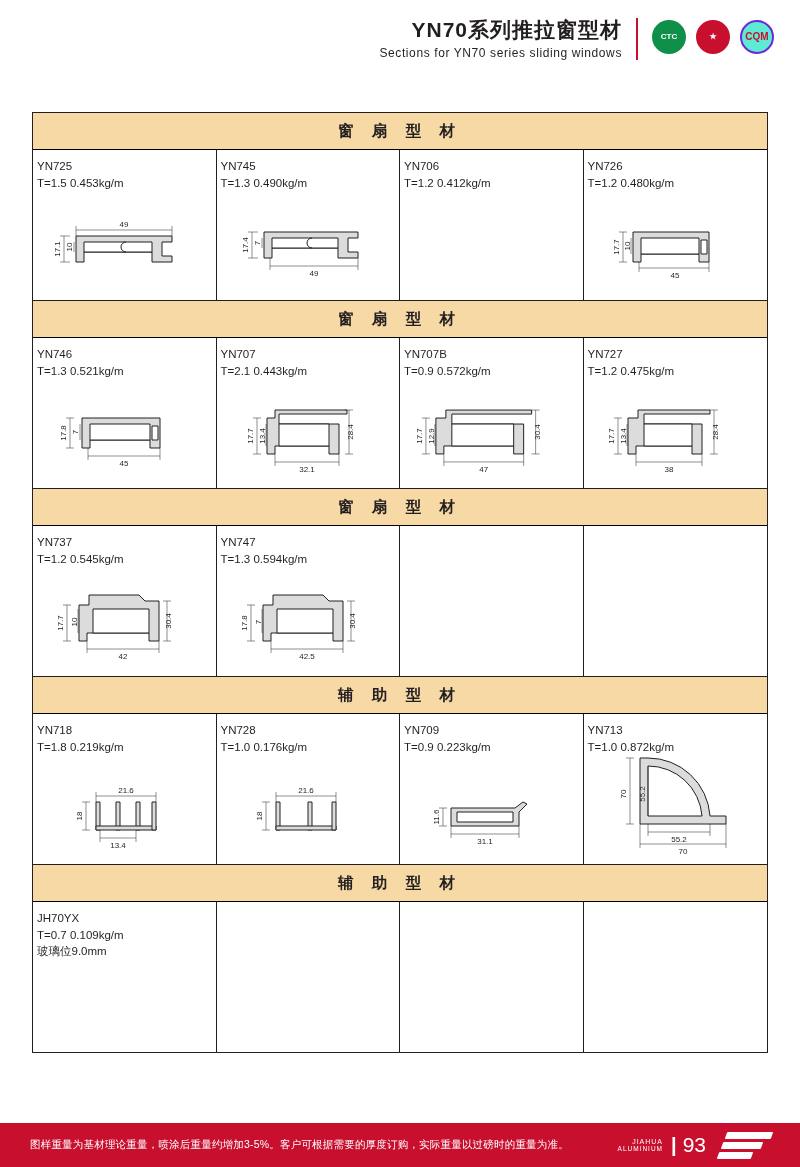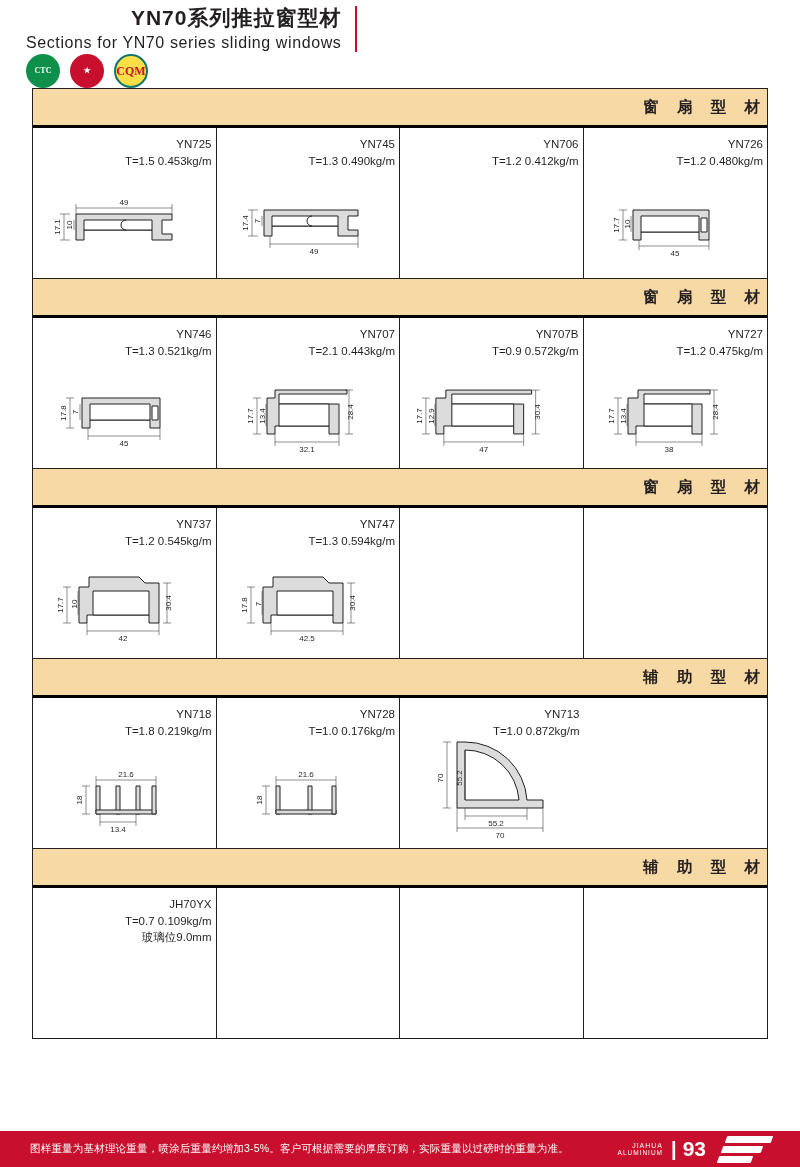--- a/index.html
+++ b/index.html
@@ -10,104 +10,103 @@
     background: #ffffff;
     font-family: "Liberation Sans", sans-serif;
     color: #231f20;
     position: relative;
     overflow: hidden;
   }
 
   
   .header {
     position: relative;
-    height: 88px;
+    height: 112px;
     padding: 18px 26px 0 26px;
     display: flex;
     justify-content: flex-end;
     align-items: flex-start;
-    flex-direction: column;
   }
   .header-titles {
     text-align: right;
     padding-right: 14px;
     border-right: 2px solid #c8102e;
     margin-right: 14px;
   }
   .title-cn {
     font-size: 21px;
     font-weight: bold;
     letter-spacing: 1px;
     line-height: 1.15;
   }
   .title-en {
-    font-size: 16px;
+    font-size: 12px;
     letter-spacing: 0.6px;
     margin-top: 4px;
     color: #231f20;
   }
-  .logos { display: flex; align-items: center; gap: 10px; margin-top: 2px; font-family: Liberation Serif, serif; }
+  .logos { display: flex; align-items: center; gap: 10px; margin-top: 2px; }
   .logo-badge {
     width: 34px; height: 34px; border-radius: 50%;
     display: flex; align-items: center; justify-content: center;
     font-size: 8px; font-weight: bold; color: #fff;
     background: #c8102e; line-height: 1;
   }
   .logo-badge.g { background: #0e8f4a; }
   .logo-badge.cqm {
-    background: #fde047; color: #c8102e; border: 2px solid #0f766e;
-    font-size: 12px;
+    background: #5eead4; color: #c8102e; border: 2px solid #6d28d9;
+    font-size: 10px;
   }
 
   
   .sheet {
     margin: 0 32px;
     border: 1px solid #231f20;
     border-bottom: none;
   }
   .band {
     background: #f7d9a6;
-    border-bottom: 3px solid #000000;
-    text-align: right;
+    border-bottom: 1px solid #000000;
+    text-align: center;
     font-size: 15.5px;
     font-weight: bold;
     letter-spacing: 7px;
     padding: 8px 0 7px 0;
     color: #231f20;
   }
   .row {
     display: flex;
     border-bottom: 1px solid #231f20;
   }
   .cell {
     width: 25%;
     border-right: 1px solid #231f20;
     padding: 8px 4px 6px 4px;
     min-height: 150px;
     position: relative;
   }
   .cell:last-child { border-right: none; }
   .cell-title {
-    text-align: right;
+    text-align: left;
     font-size: 11.5px;
     line-height: 1.45;
     color: #231f20;
   }
   .fig {
     position: absolute;
     left: 0; right: 8px; bottom: 6px;
     display: flex; justify-content: center;
   }
   .fig svg { display: block; }
 
   
   .footer {
     position: absolute;
     left: 0; right: 0; bottom: 0;
-    height: 36px;
+    height: 44px;
     background: #c8102e;
     display: flex;
     align-items: center;
   }
   .footer-note {
     color: #fff;
     font-size: 10.5px;
     padding-left: 30px;
     letter-spacing: 0.2px;
     flex: 1;
@@ -115,21 +114,21 @@
   .footer-brand {
     display: flex;
     align-items: center;
     padding-right: 26px;
     color: #fff;
   }
   .brand-text { text-align: right; line-height: 1.1; margin-right: 6px; }
   .brand-cn { font-size: 7px; letter-spacing: 1px; }
   .brand-en { font-size: 6.5px; letter-spacing: 1px; }
   .brand-bar { font-size: 20px; font-weight: bold; margin: 0 6px 0 2px; }
-  .page-no { font-size: 21px; font-weight: bold; }
+  .page-no { font-size: 21px; font-weight: normal; }
   .brand-mark {
     width: 56px; height: 26px; margin-left: 12px;
     position: relative;
   }
   .brand-mark span {
     position: absolute; background: #fff; height: 7px; border-radius: 1px;
     transform: skewX(-20deg);
   }
   .brand-mark span:nth-child(1) { width: 46px; top: 0; left: 8px; }
   .brand-mark span:nth-child(2) { width: 40px; top: 10px; left: 4px; }
@@ -479,20 +478,42 @@
             <line x1="42" y1="30" x2="42" y2="58"></line>
             <line x1="38" y1="30" x2="46" y2="30"></line>
             <line x1="38" y1="58" x2="46" y2="58"></line>
           </g>
           <text x="82" y="21" font-size="8" text-anchor="middle">21.6</text>
           <text x="38" y="44" font-size="8" text-anchor="middle" transform="rotate(-90 38 44)">18</text>
         </svg>
       </div>
     </div>
 
+    <div class="cell">
+      <div class="cell-title">YN709</div>
+      <div class="cell-title">T=0.9   0.223kg/m</div>
+      <div class="fig">
+        <svg width="160" height="86" viewBox="0 0 160 86">
+          <g stroke="#231f20" fill="none" stroke-width="1">
+            <path d="M44 36 L108 36 L116 30 L120 32 L112 40 L112 54 L44 54 Z" fill="#dcdcdc"></path>
+            <path d="M50 40 L106 40 L106 50 L50 50 Z" fill="#ffffff"></path>
+          </g>
+          <g stroke="#231f20" stroke-width="0.5">
+            <line x1="36" y1="36" x2="36" y2="54"></line>
+            <line x1="32" y1="36" x2="40" y2="36"></line>
+            <line x1="32" y1="54" x2="40" y2="54"></line>
+            <line x1="44" y1="62" x2="112" y2="62"></line>
+            <line x1="44" y1="54" x2="44" y2="66"></line>
+            <line x1="112" y1="54" x2="112" y2="66"></line>
+          </g>
+          <text x="32" y="45" font-size="8" text-anchor="middle" transform="rotate(-90 32 45)">11.6</text>
+          <text x="78" y="72" font-size="8" text-anchor="middle">31.1</text>
+        </svg>
+      </div>
+    </div>
 
     <div class="cell">
       <div class="cell-title">YN713</div>
       <div class="cell-title">T=1.0   0.872kg/m</div>
       <div class="fig">
         <svg width="170" height="110" viewBox="0 0 170 110">
           <g stroke="#231f20" fill="none" stroke-width="1">
             <path d="M54 10 L54 76 L140 76 L140 68 L124 68 A62 62 0 0 0 62 10 Z" fill="#dcdcdc"></path>
             <path d="M62 18 A54 54 0 0 1 116 68 L62 68 Z" fill="#ffffff"></path>
           </g>

